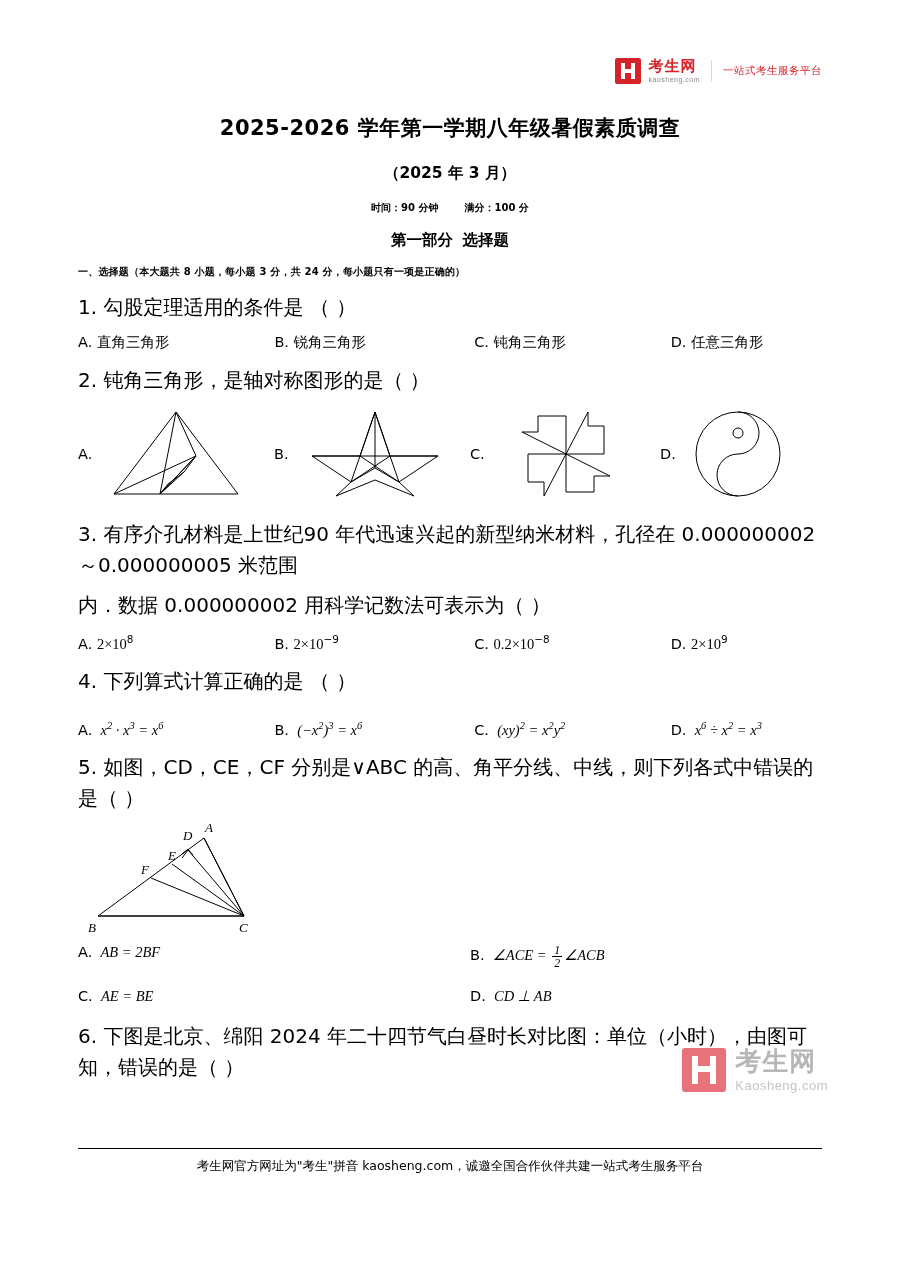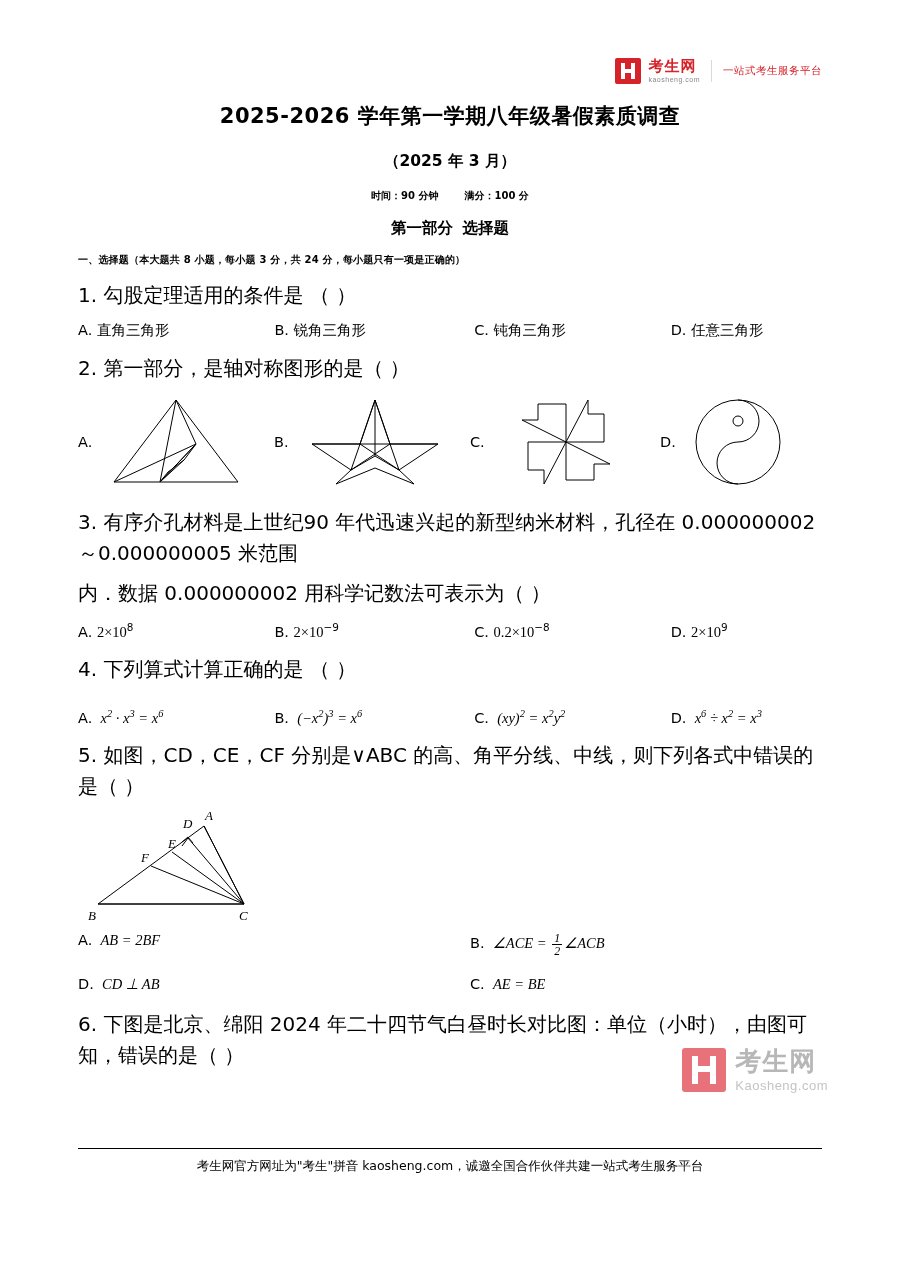--- a/index.html
+++ b/index.html
@@ -13,21 +13,21 @@
     position: relative;
     font-family: "Liberation Serif", serif;
     color: #000;
     overflow: hidden;
   }
   .page {
     position: relative;
     width: 900px;
     height: 1114px;
     box-sizing: border-box;
-    padding: 0 78px;
+    padding: 12px 78px;
   }
 
   
   .logo-row {
     position: absolute;
     top: 58px;
     right: 78px;
     display: flex;
     align-items: center;
     gap: 7px;
@@ -299,21 +299,21 @@
   </div>
   <div class="opts">
     <div class="o-a"><span>A.</span> <span>直角三角形</span></div>
     <div class="o-b"><span>B.</span> <span>锐角三角形</span></div>
     <div class="o-c"><span>C.</span> <span>钝角三角形</span></div>
     <div class="o-d"><span>D.</span> <span>任意三角形</span></div>
   </div>
 
   <div class="q">
     <span>2.</span>
-    <span>第一部分，是轴对称图形的是（     ）</span>
+    <span>钝角三角形，是轴对称图形的是（     ）</span>
   </div>
   <div class="fig-row">
 
     <div class="fig-cell fc-a">
       <span class="tag">A.</span>
       <svg width="150" height="96">
         <g fill="none" stroke="#000" stroke-width="1">
           <polygon points="10,88 72,6 134,88"></polygon>
           <polyline points="10,88 92,50 56,88"></polyline>
           <polyline points="72,6 56,88 92,50 72,6"></polyline>
@@ -432,26 +432,26 @@
       <span class="mi">&nbsp;AB = 2BF</span>
     </div>
     <div style="width:372px">
       <span>B.</span>
       <span class="mi">&nbsp;∠ACE =
         <span class="frac"><span class="n">1</span><span class="d">2</span></span>∠ACB</span>
     </div>
   </div>
   <div class="opts" style="margin-top:18px">
     <div style="width:372px">
+      <span>C.</span>
+      <span class="mi">&nbsp;AE = BE</span>
+    </div>
+    <div style="width:372px">
       <span>D.</span>
       <span class="mi">&nbsp;CD ⊥ AB</span>
-    </div>
-    <div style="width:372px">
-      <span>C.</span>
-      <span class="mi">&nbsp;AE = BE</span>
     </div>
   </div>
 
   <div class="q" style="margin-top:16px">
     <span>6.</span>
     <span>下图是北京、绵阳 2024 年二十四节气白昼时长对比图：单位（小时），由图可知，错误的是（     ）</span>
   </div>
 
   <div class="footer-line"></div>
   <div class="footer-text">考生网官方网址为"考生"拼音 kaosheng.com，诚邀全国合作伙伴共建一站式考生服务平台</div>

